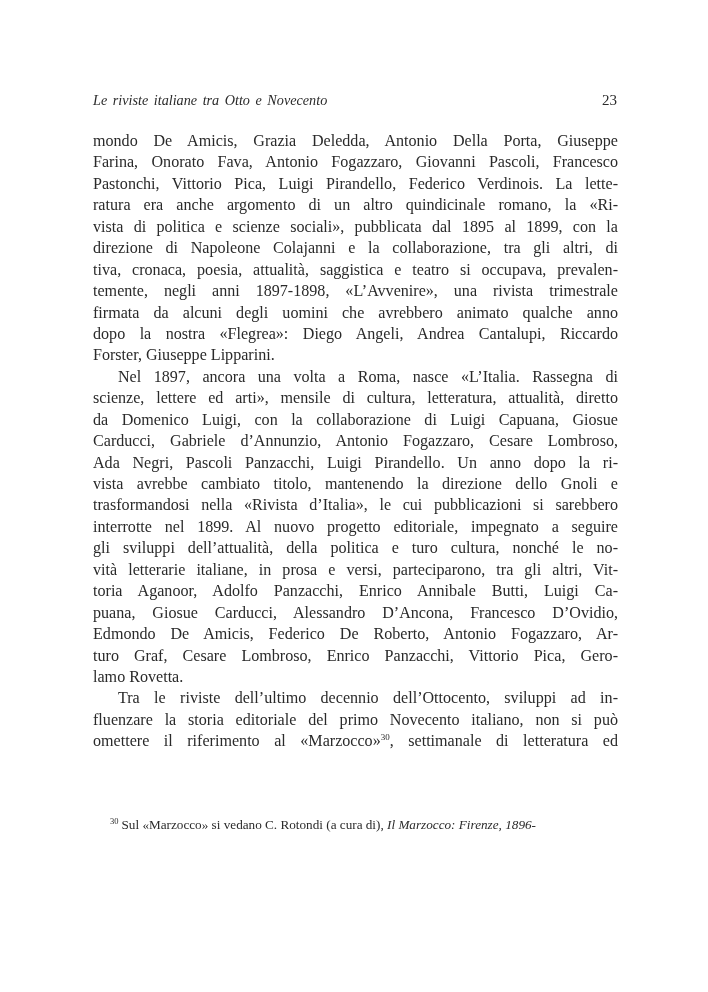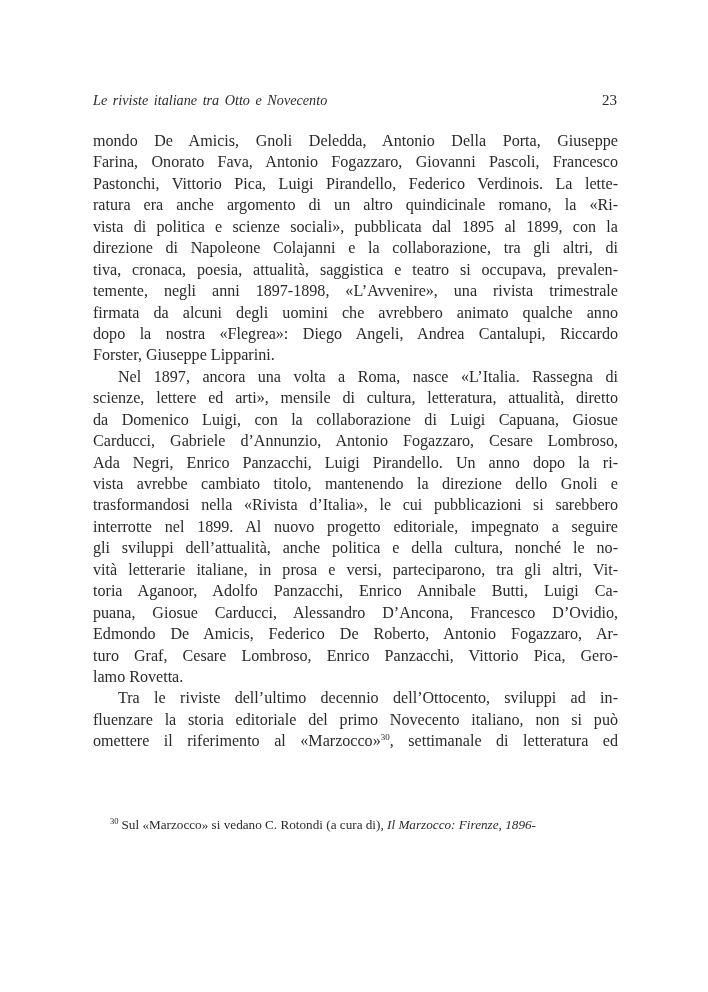--- a/index.html
+++ b/index.html
@@ -25,40 +25,40 @@
 </head>
 <body>
 
 <div class="page">
   <div class="running-head">
     <span class="running-title">Le riviste italiane tra Otto e Novecento</span>
     <span class="page-number">23</span>
   </div>
 
   <div class="body-text">
-    <span class="line">mondo De Amicis, Gnoli Deledda, Antonio Della Porta, Giuseppe</span>
+    <span class="line">mondo De Amicis, Grazia Deledda, Antonio Della Porta, Giuseppe</span>
     <span class="line">Farina, Onorato Fava, Antonio Fogazzaro, Giovanni Pascoli, Francesco</span>
     <span class="line">Pastonchi, Vittorio Pica, Luigi Pirandello, Federico Verdinois. La lette-</span>
     <span class="line">ratura era anche argomento di un altro quindicinale romano, la «Ri-</span>
     <span class="line">vista di politica e scienze sociali», pubblicata dal 1895 al 1899, con la</span>
     <span class="line">direzione di Napoleone Colajanni e la collaborazione, tra gli altri, di</span>
     <span class="line">tiva, cronaca, poesia, attualità, saggistica e teatro si occupava, prevalen-</span>
     <span class="line">temente, negli anni 1897-1898, «L’Avvenire», una rivista trimestrale</span>
     <span class="line">firmata da alcuni degli uomini che avrebbero animato qualche anno</span>
     <span class="line">dopo la nostra «Flegrea»: Diego Angeli, Andrea Cantalupi, Riccardo</span>
     <span class="line last">Forster, Giuseppe Lipparini.</span>
     <span class="line indent">Nel 1897, ancora una volta a Roma, nasce «L’Italia. Rassegna di</span>
     <span class="line">scienze, lettere ed arti», mensile di cultura, letteratura, attualità, diretto</span>
     <span class="line">da Domenico Luigi, con la collaborazione di Luigi Capuana, Giosue</span>
     <span class="line">Carducci, Gabriele d’Annunzio, Antonio Fogazzaro, Cesare Lombroso,</span>
-    <span class="line">Ada Negri, Enrico Panzacchi, Luigi Pirandello. Un anno dopo la ri-</span>
+    <span class="line">Ada Negri, Pascoli Panzacchi, Luigi Pirandello. Un anno dopo la ri-</span>
     <span class="line">vista avrebbe cambiato titolo, mantenendo la direzione dello Gnoli e</span>
     <span class="line">trasformandosi nella «Rivista d’Italia», le cui pubblicazioni si sarebbero</span>
     <span class="line">interrotte nel 1899. Al nuovo progetto editoriale, impegnato a seguire</span>
-    <span class="line">gli sviluppi dell’attualità, anche politica e della cultura, nonché le no-</span>
+    <span class="line">gli sviluppi dell’attualità, della politica e turo cultura, nonché le no-</span>
     <span class="line">vità letterarie italiane, in prosa e versi, parteciparono, tra gli altri, Vit-</span>
     <span class="line">toria Aganoor, Adolfo Panzacchi, Enrico Annibale Butti, Luigi Ca-</span>
     <span class="line">puana, Giosue Carducci, Alessandro D’Ancona, Francesco D’Ovidio,</span>
     <span class="line">Edmondo De Amicis, Federico De Roberto, Antonio Fogazzaro, Ar-</span>
     <span class="line">turo Graf, Cesare Lombroso, Enrico Panzacchi, Vittorio Pica, Gero-</span>
     <span class="line last">lamo Rovetta.</span>
     <span class="line indent">Tra le riviste dell’ultimo decennio dell’Ottocento, sviluppi ad in-</span>
     <span class="line">fluenzare la storia editoriale del primo Novecento italiano, non si può</span>
     <span class="line"><span>omettere il riferimento al «Marzocco»</span><sup class="fn-ref">30</sup><span>, settimanale di letteratura ed</span></span>
   </div>

